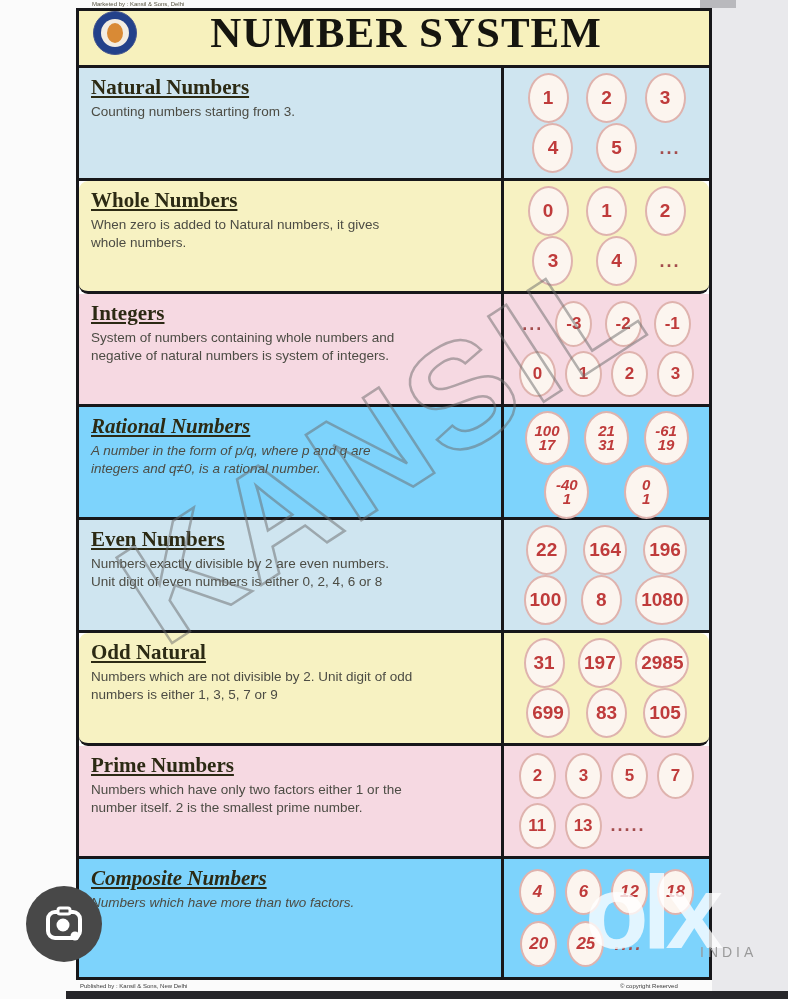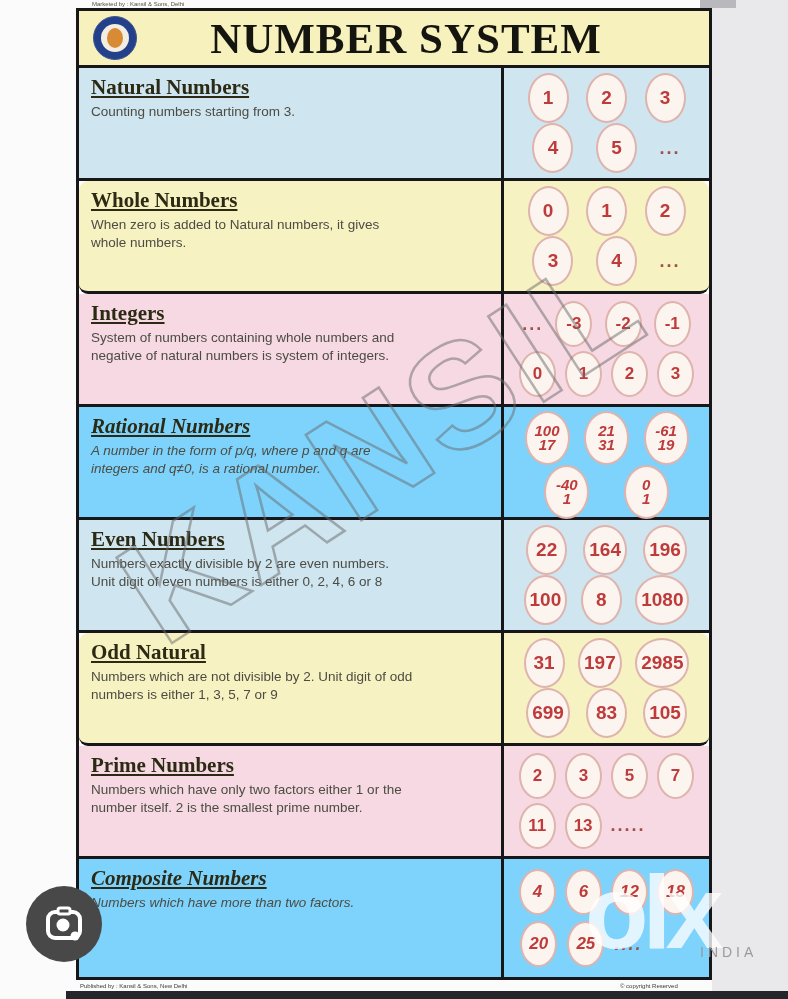--- a/index.html
+++ b/index.html
@@ -15,21 +15,21 @@
   .fine-bl{position:absolute;left:80px;top:983px;font-size:6px;color:#3a3a3a;filter:blur(0.3px);z-index:3;white-space:nowrap;}
   .fine-br{position:absolute;left:620px;top:983px;font-size:6px;color:#3a3a3a;filter:blur(0.3px);z-index:3;white-space:nowrap;}
 
   .poster{
     position:absolute;left:76px;top:8px;width:636px;height:972px;
     background:#fff;border:3px solid #17171a;box-sizing:border-box;
     display:flex;flex-direction:column;z-index:1;
   }
   .title-band{
     height:57px;flex:0 0 57px;background:#f7f1bd;border-bottom:3px solid #17171a;
-    display:flex;align-items:center;box-sizing:border-box;position:relative;
+    display:flex;align-items:flex-start;box-sizing:border-box;position:relative;
   }
   .logo{width:42px;height:42px;margin-left:14px;border-radius:50%;
     background:#23418a;border:1px solid #44558f;position:relative;flex:0 0 42px;}
   .logo .inner{position:absolute;left:7px;top:7px;width:28px;height:28px;border-radius:50%;background:#f3ede2;}
   .logo .core{position:absolute;left:13px;top:11px;width:16px;height:20px;border-radius:50%;background:#d98a35;}
   .title-text{
     flex:1;text-align:center;font-family:"Liberation Serif",serif;font-weight:bold;
     font-size:43px;letter-spacing:1px;color:#15150f;padding-right:34px;line-height:1;
   }
 

